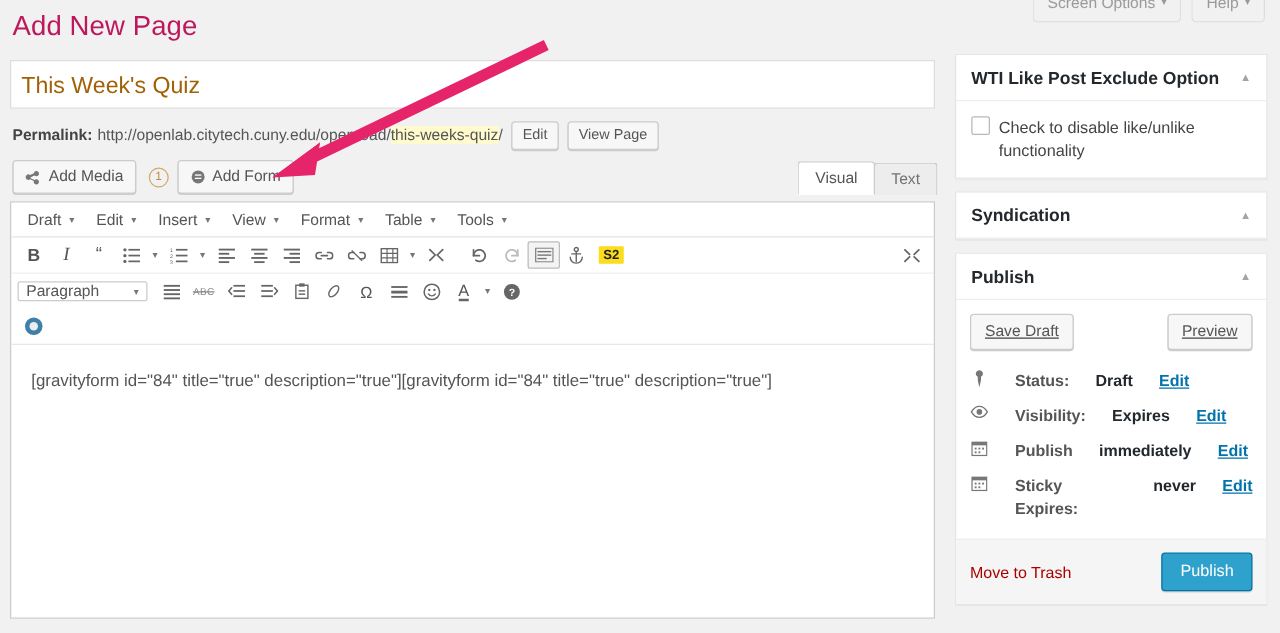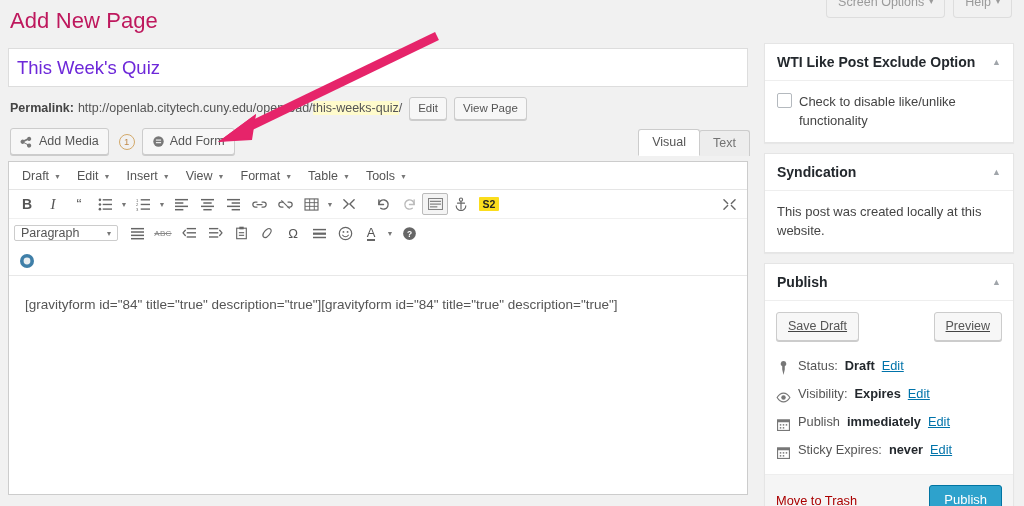--- a/index.html
+++ b/index.html
@@ -41,21 +41,21 @@
     line-height: 28px;
     letter-spacing: .1px;
   }
 
   .title-input {
     display: block;
     width: 740px;
     height: 39px;
     padding: 3px 8px;
     font-size: 18.5px;
-    color: #6d28d9;
+    color: #a16207;
     background: #fff;
     border: 1px solid #ddd;
     outline: none;
     font-family: "Liberation Sans", sans-serif;
     line-height: 33px;
   }
 
   .permalink-row {
     padding: 10px 0 2px 2px;
     font-size: 12.5px;
@@ -259,26 +259,27 @@
     border-radius: 3px;
     color: #555;
     font-size: 12.5px;
     padding: 4px 11px 5px;
     box-shadow: 0 1px 0 #ccc;
     line-height: 18px;
   }
   .pub-misc { padding: 2px 11px 10px; }
   .misc-row {
     display: flex;
-    align-items: flex-end;
-    gap: 7px;
+    align-items: flex-start;
+    gap: 21px;
     padding: 5px 0;
     font-size: 12.8px;
     color: #555;
     line-height: 18px;
+    font-weight: bold;
   }
   .misc-row .ico { width: 15px; display: inline-flex; justify-content: center; color: #777; flex: none; }
   .misc-row b { color: #23282d; }
   .lnk { color: #0073aa; text-decoration: underline; }
   .pub-foot {
     display: flex;
     align-items: center;
     justify-content: space-between;
     background: #f5f5f5;
     border-top: 1px solid #eee;
@@ -603,21 +604,20 @@
           <span>Check to disable like/unlike functionality</span>
         </label>
       </div>
     </div>
 
     <div class="box">
       <div class="box-head">
         <span>Syndication</span>
         <span class="toggle-arrow">▲</span>
       </div>
-      <div class="box-body">This post was created locally at this website.</div>
     </div>
 
     <div class="box">
       <div class="box-head">
         <span>Publish</span>
         <span class="toggle-arrow">▲</span>
       </div>
       <div class="pub-top">
         <span class="btn-sec">Save Draft</span>
         <span class="btn-sec">Preview</span>

